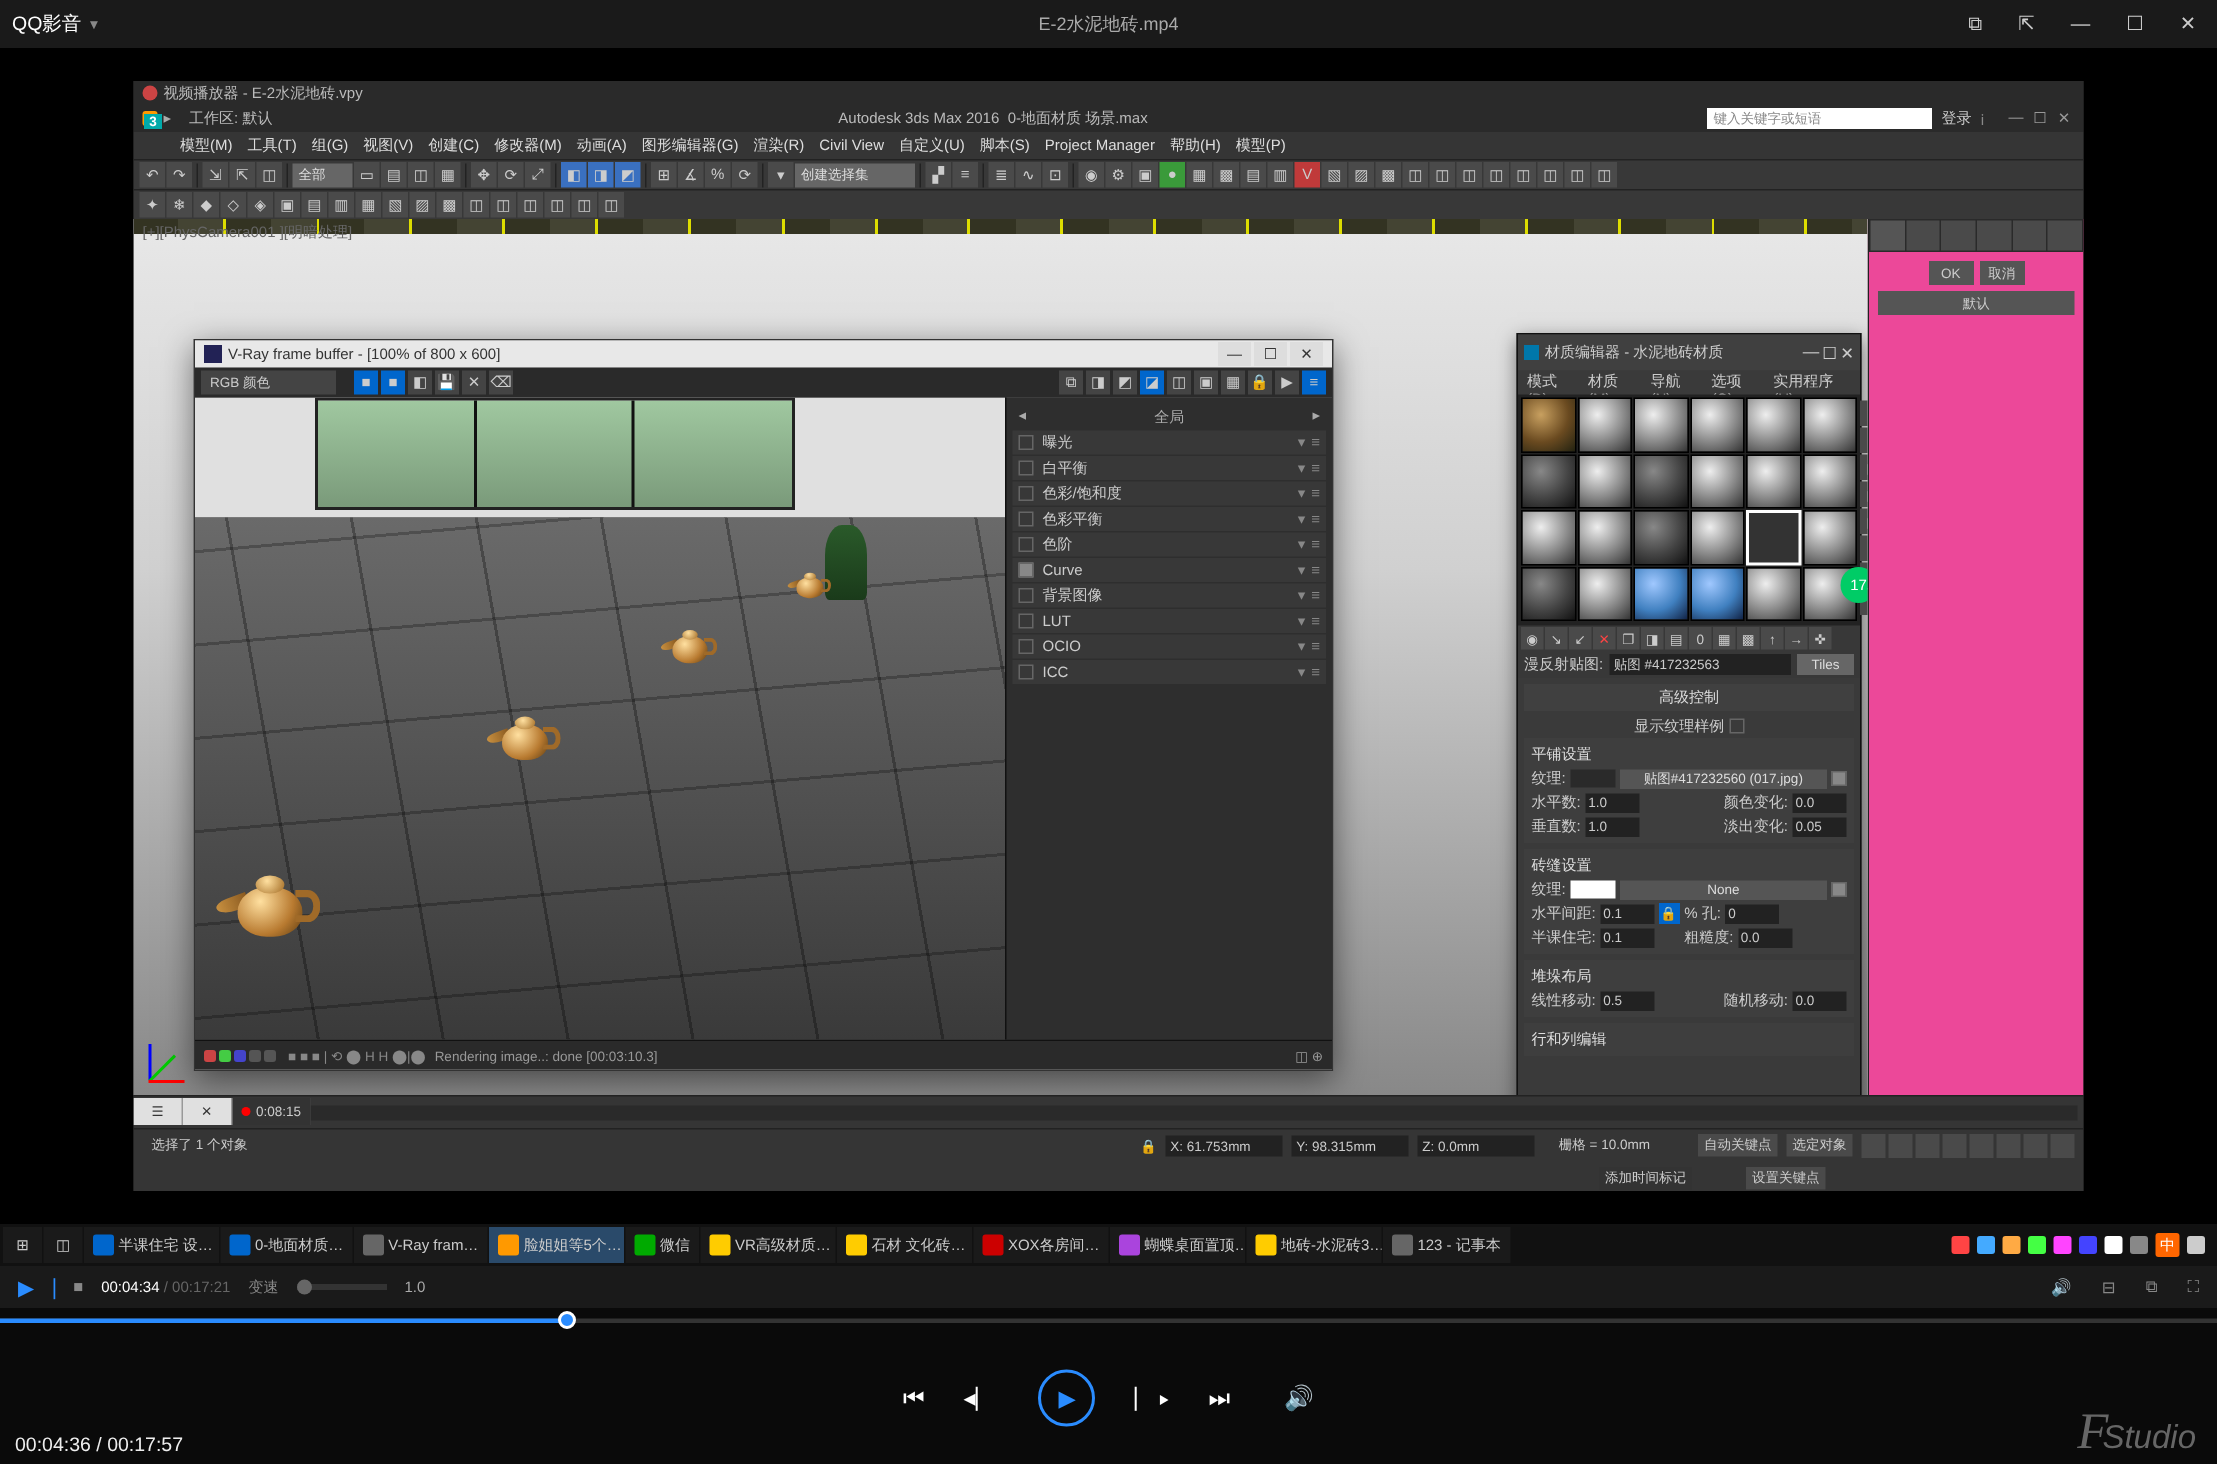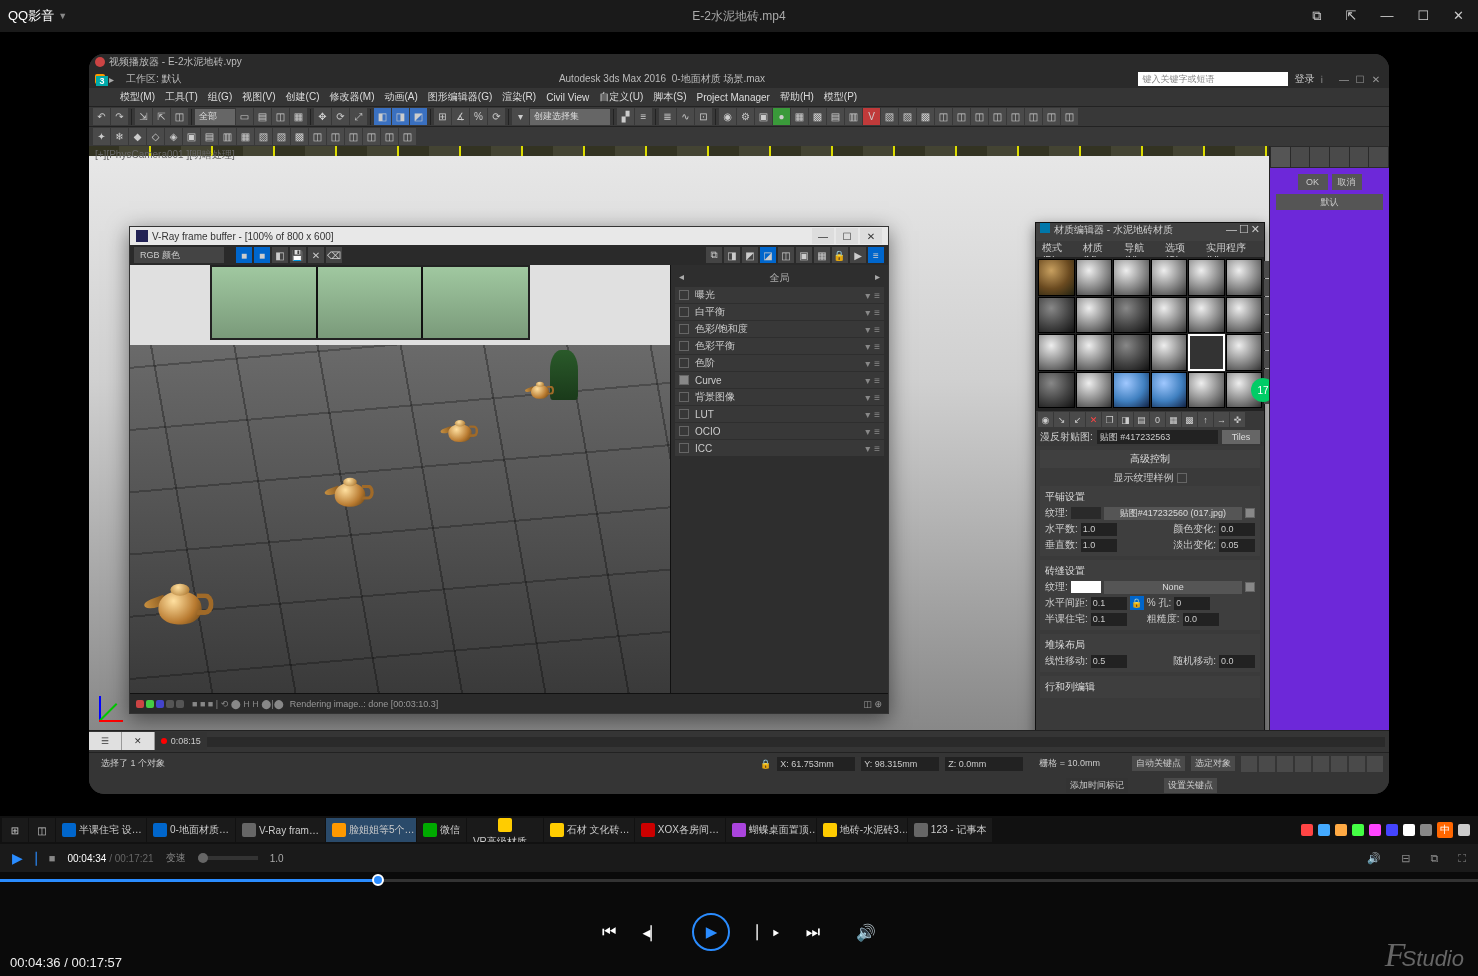--- a/index.html
+++ b/index.html
@@ -4,21 +4,21 @@
 <style>
 * { margin:0; padding:0; box-sizing:border-box; font-family:"Microsoft YaHei",Arial,sans-serif; }
 body { background:#000; color:#ccc; font-size:11px; overflow:hidden; width:1478px; height:976px; position:relative; }
 .qq-titlebar { height:32px; background:#1a1a1a; display:flex; align-items:center; padding:0 8px; }
 .qq-titlebar .title { color:#fff; font-size:13px; }
 .qq-titlebar .chev { margin-left:4px; color:#888; font-size:9px; }
 .qq-titlebar .center-title { position:absolute; left:50%; transform:translateX(-50%); color:#aaa; font-size:12px; }
 .qq-titlebar .win-controls { margin-left:auto; display:flex; gap:12px; color:#ccc; }
 .qq-titlebar .win-controls span { cursor:pointer; padding:4px 6px; font-size:13px; }
 .video-stage { position:absolute; top:32px; left:0; right:0; bottom:160px; background:#000; display:flex; align-items:center; justify-content:center; }
-.video-frame { width:1300px; height:740px; background:#3a3a3a; position:relative; overflow:hidden;border-radius:15px; }
+.video-frame { width:1300px; height:740px; background:#3a3a3a; position:relative; overflow:hidden; }
 .max-titlebar { height:18px; background:#2a2a2a; display:flex; align-items:center; padding:0 6px; color:#bbb; font-size:10px; }
 .max-titlebar .app-icon { width:10px; height:10px; background:#f90; margin-right:4px; border-radius:2px;}
 .max-titlebar .doc-title { flex:1; text-align:center; }
 .max-titlebar .right-widgets { display:flex; align-items:center; gap:6px; }
 .max-titlebar .searchbox { width:150px; height:14px; background:#fff; font-size:9px; padding:0 4px; color:#888; display:flex; align-items:center;}
 .max-titlebar .wc { display:flex; gap:2px; margin-left:8px;}
 .max-titlebar .wc span { width:14px; text-align:center; color:#999;}
 .max-menubar { height:18px; background:#353535; display:flex; align-items:center; gap:0; padding-left:26px; font-size:10px; }
 .max-menubar span { padding:0 5px; color:#ddd; cursor:pointer; white-space:nowrap;}
 .max-menubar .logo { position:absolute; left:2px; top:18px; width:22px; height:18px; display:flex; align-items:center; justify-content:center;}
@@ -34,21 +34,21 @@
 .max-toolbar2 .tbtn { width:17px; height:17px; background:#4a4a4a; display:flex; align-items:center; justify-content:center; font-size:10px; color:#ccc;}
 .viewport-main { flex:1; position:relative; background:#f0f0f0; overflow:hidden;}
 .viewport-main .vplabel { position:absolute; left:6px; top:2px; font-size:10px; color:#666;}
 .viewport-main .vp3d { position:absolute; inset:0; background:linear-gradient(180deg,#e8e8e8 0%,#d0d0d0 40%,#888 100%);}
 .viewport-main .blob { position:absolute; left:120px; bottom:40px; width:140px; height:110px; background:#000; border-radius:60% 70% 55% 65%; }
 .viewport-main .axis { position:absolute; left:10px; bottom:10px; width:40px; height:40px;}
 .viewport-main .axis .ax { position:absolute; left:0; bottom:0; width:2px; height:24px; transform-origin:bottom left;}
 .viewport-main .axis .z { background:#00f;}
 .viewport-main .axis .y { background:#0c0; transform:rotate(45deg);}
 .viewport-main .axis .x { background:#f00; transform:rotate(90deg);}
-.sidepanel-right { width:120px; background:#6d28d9; border-left:1px solid #222;}
+.sidepanel-right { width:144px; background:#ec4899; border-left:1px solid #222;}
 .vfb-window { position:absolute; left:40px; top:80px; width:760px; height:488px; background:#d4d4d4; border:1px solid #333; box-shadow:0 5px 20px rgba(0,0,0,.5); display:flex; flex-direction:column;}
 .vfb-title { height:18px; background:#e8e8e8; display:flex; align-items:center; padding:0 6px; font-size:10px; color:#333;}
 .vfb-title .t-icon { width:12px;height:12px; background:#225; margin-right:4px;}
 .vfb-title .wc { margin-left:auto; display:flex; gap:2px;}
 .vfb-title .wc span { width:22px; height:16px; display:flex; align-items:center; justify-content:center; background:#ddd;}
 .vfb-toolbar { height:20px; background:#2a2a2a; display:flex; align-items:center; gap:2px; padding:0 4px;}
 .vfb-toolbar .sel { height:16px; background:#444; color:#ccc; font-size:9px; padding:0 6px; min-width:90px; display:flex; align-items:center;}
 .vfb-toolbar .vbtn { width:16px; height:16px; background:#444; display:flex; align-items:center; justify-content:center; font-size:10px; color:#ccc;}
 .vfb-toolbar .vbtn.on { background:#06c;}
 .vfb-body { flex:1; display:flex; background:#1a1a1a;}
@@ -72,21 +72,21 @@
 .vfb-side .row { display:flex; align-items:center; height:16px; background:#383838; margin-bottom:1px; padding:0 4px; font-size:10px; color:#ccc;}
 .vfb-side .row .cb { width:10px; height:10px; border:1px solid #666; margin-right:6px;}
 .vfb-side .row .cb.on { background:#888;}
 .vfb-side .row .lbl { flex:1;}
 .vfb-side .row .ar { color:#888; margin-left:4px;}
 .vfb-status { height:20px; background:#2a2a2a; display:flex; align-items:center; padding:0 6px; font-size:9px; color:#999; border-top:1px solid #111;}
 .vfb-status .dots { display:flex; gap:2px; margin-right:8px;}
 .vfb-status .dot { width:8px; height:8px; border-radius:2px; background:#555;}
 .vfb-status .dot.r{background:#c44;}.vfb-status .dot.g{background:#4c4;}.vfb-status .dot.b{background:#44c;}
 .mat-window { position:absolute; right:4px; top:76px; width:230px; height:540px; background:#3a3a3a; border:1px solid #111; box-shadow:0 4px 12px rgba(0,0,0,.5); display:flex; flex-direction:column; font-size:10px;}
-.mat-title { height:18px; background:#404040; display:flex; align-items:flex-start; padding:0 4px; color:#ccc;}
+.mat-title { height:18px; background:#404040; display:flex; align-items:center; padding:12px 4px; color:#ccc;}
 .mat-title .wc { margin-left:auto; display:flex; gap:2px; font-size:11px;}
 .mat-menu { height:16px; display:flex; gap:0; padding:0 2px; background:#3a3a3a;}
 .mat-menu span { padding:0 4px; color:#ccc;}
 .mat-swatches { display:grid; grid-template-columns:repeat(6,1fr); gap:1px; padding:2px; background:#222;}
 .mat-swatches .sw { aspect-ratio:1; background:radial-gradient(circle at 35% 30%,#eee,#888 55%,#333); border:1px solid #000;}
 .mat-swatches .sw.sel { border:2px solid #fff;}
 .mat-swatches .sw.d1 { background:radial-gradient(circle at 35% 30%,#c8a060,#6a4a20 55%,#221);}
 .mat-swatches .sw.d2 { background:radial-gradient(circle at 35% 30%,#888,#444 55%,#111);}
 .mat-swatches .sw.d3 { background:radial-gradient(circle at 35% 30%,#a0c8ff,#4080c0 55%,#124);}
 .mat-swatches .sw.d4 { background:#333;}
@@ -677,21 +677,21 @@
           <span>V-Ray fram…</span>
         </div>
         <div class="task ac" style="max-width: 90px;">
           <span class="ti o"></span>
           <span>脸姐姐等5个…</span>
         </div>
         <div class="task " style="max-width: 90px;">
           <span class="ti g"></span>
           <span>微信</span>
         </div>
-        <div class="task " style="max-width: 90px; flex-direction: column;">
+        <div class="task " style="max-width: 90px;">
           <span class="ti y"></span>
           <span>VR高级材质…</span>
         </div>
         <div class="task " style="max-width: 90px;">
           <span class="ti y"></span>
           <span>石材 文化砖…</span>
         </div>
         <div class="task " style="max-width: 90px;">
           <span class="ti r"></span>
           <span>XOX各房间…</span>

